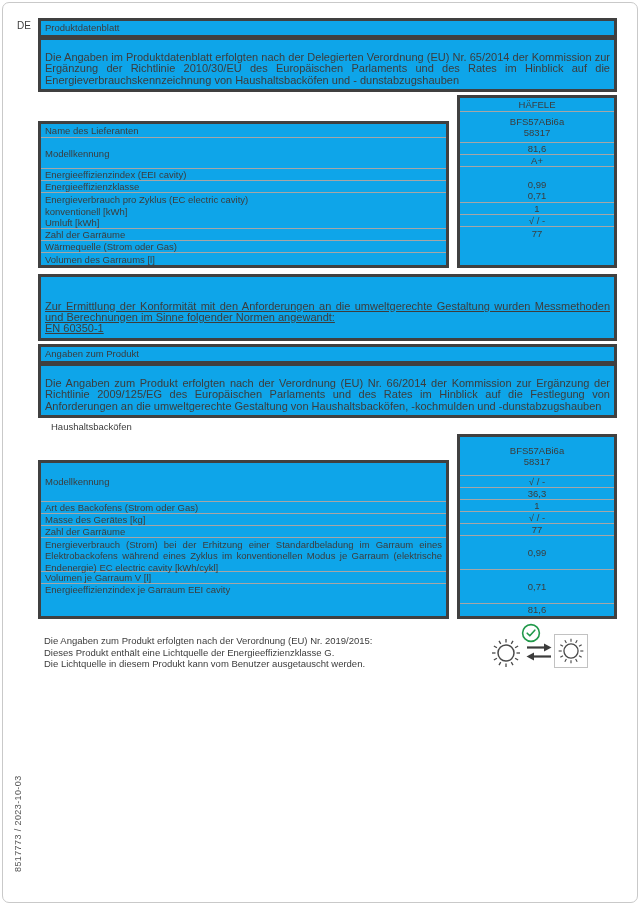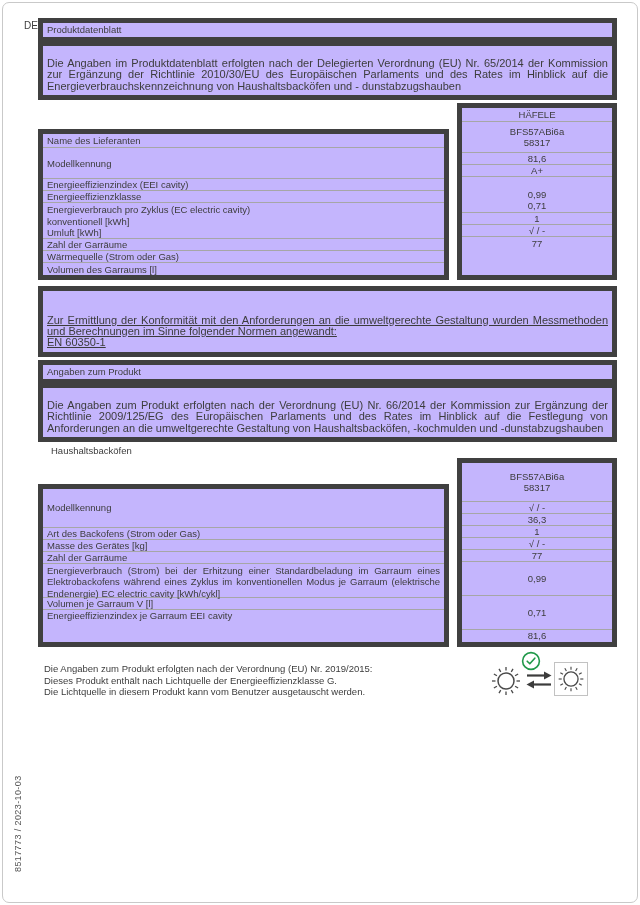--- a/index.html
+++ b/index.html
@@ -4,23 +4,23 @@
 <style>
   html,body { margin:0; padding:0; background:#fff; }
   .page {
     position:relative; width:640px; height:905px; background:#ffffff;
     font-family:"Liberation Sans", sans-serif; color:#3c3c3c; overflow:hidden;
   }
   .page-frame {
     position:absolute; inset:2px; border:1px solid #c9c9c9; border-radius:7px;
     pointer-events:none;
   }
-  .de-label { position:absolute; left:24px; top:20px; font-size:10px; }
+  .de-label { position:absolute; left:17px; top:20px; font-size:10px; }
   .main { position:absolute; left:38px; top:18px; width:579px; }
-  .box { border:5px solid #404040; box-sizing:border-box; background:#c4b5fd; }
+  .box { border:3px solid #404040; box-sizing:border-box; background:#0ea5e9; }
   .title-box { padding:1px 4px 2px 4px; font-size:9.5px; line-height:11px; }
   .para-box {
     margin-top:-1px; padding:12px 4px 3px 4px; font-size:11px;
     line-height:11.4px; text-align:justify;
   }
   .pre { white-space:pre-line; }
   .subtitle { font-size:9.5px; line-height:11px; margin:3px 0 2px 13px; }
 
   .dtable { display:flex; gap:8px; }
   .mt3 { margin-top:3px; }
@@ -199,21 +199,21 @@
           </div>
         <div class="trow h13">
             <div class="val">81,6</div>
           </div>
       </div>
     </div>
 
     <div class="footer-note">
       <div class="note-lines" style="margin-left:6px;">
         <div>Die Angaben zum Produkt erfolgten nach der Verordnung (EU) Nr. 2019/2015:</div>
-        <div>Dieses Produkt enthält nach Lichtquelle der Energieeffizienzklasse G.</div>
+        <div>Dieses Produkt enthält eine Lichtquelle der Energieeffizienzklasse G.</div>
         <div>Die Lichtquelle in diesem Produkt kann vom Benutzer ausgetauscht werden.</div>
       </div>
       <div class="icon-cluster">
         <span class="icon-check">
           <svg width="20" height="20" viewBox="0 0 20 20">
             <circle cx="10" cy="10" r="8.4" fill="#ffffff" stroke="#21994a" stroke-width="1.6"></circle>
             <path d="M6.2,10.2 L8.8,12.8 L13.8,7.2" fill="none" stroke="#21994a" stroke-width="1.6" stroke-linecap="round" stroke-linejoin="round"></path>
           </svg>
         </span>
         <span class="icon-lamp-left">

